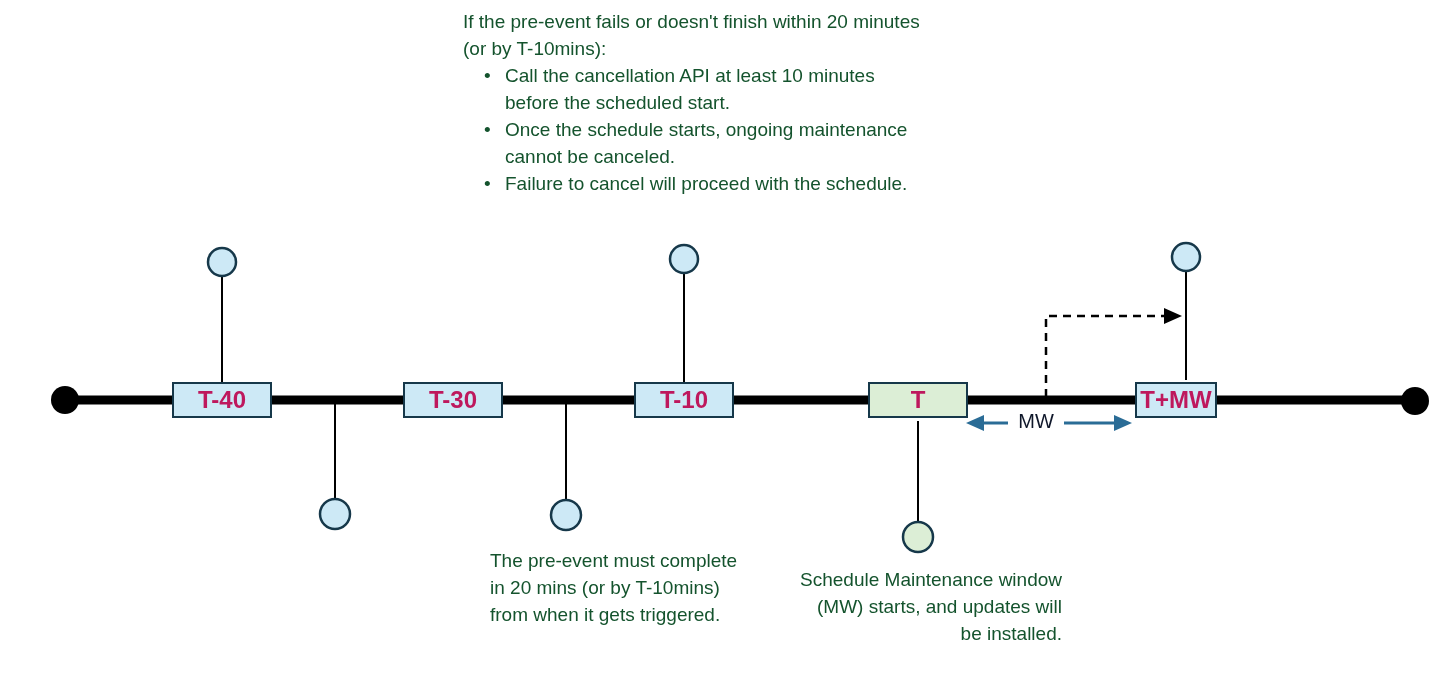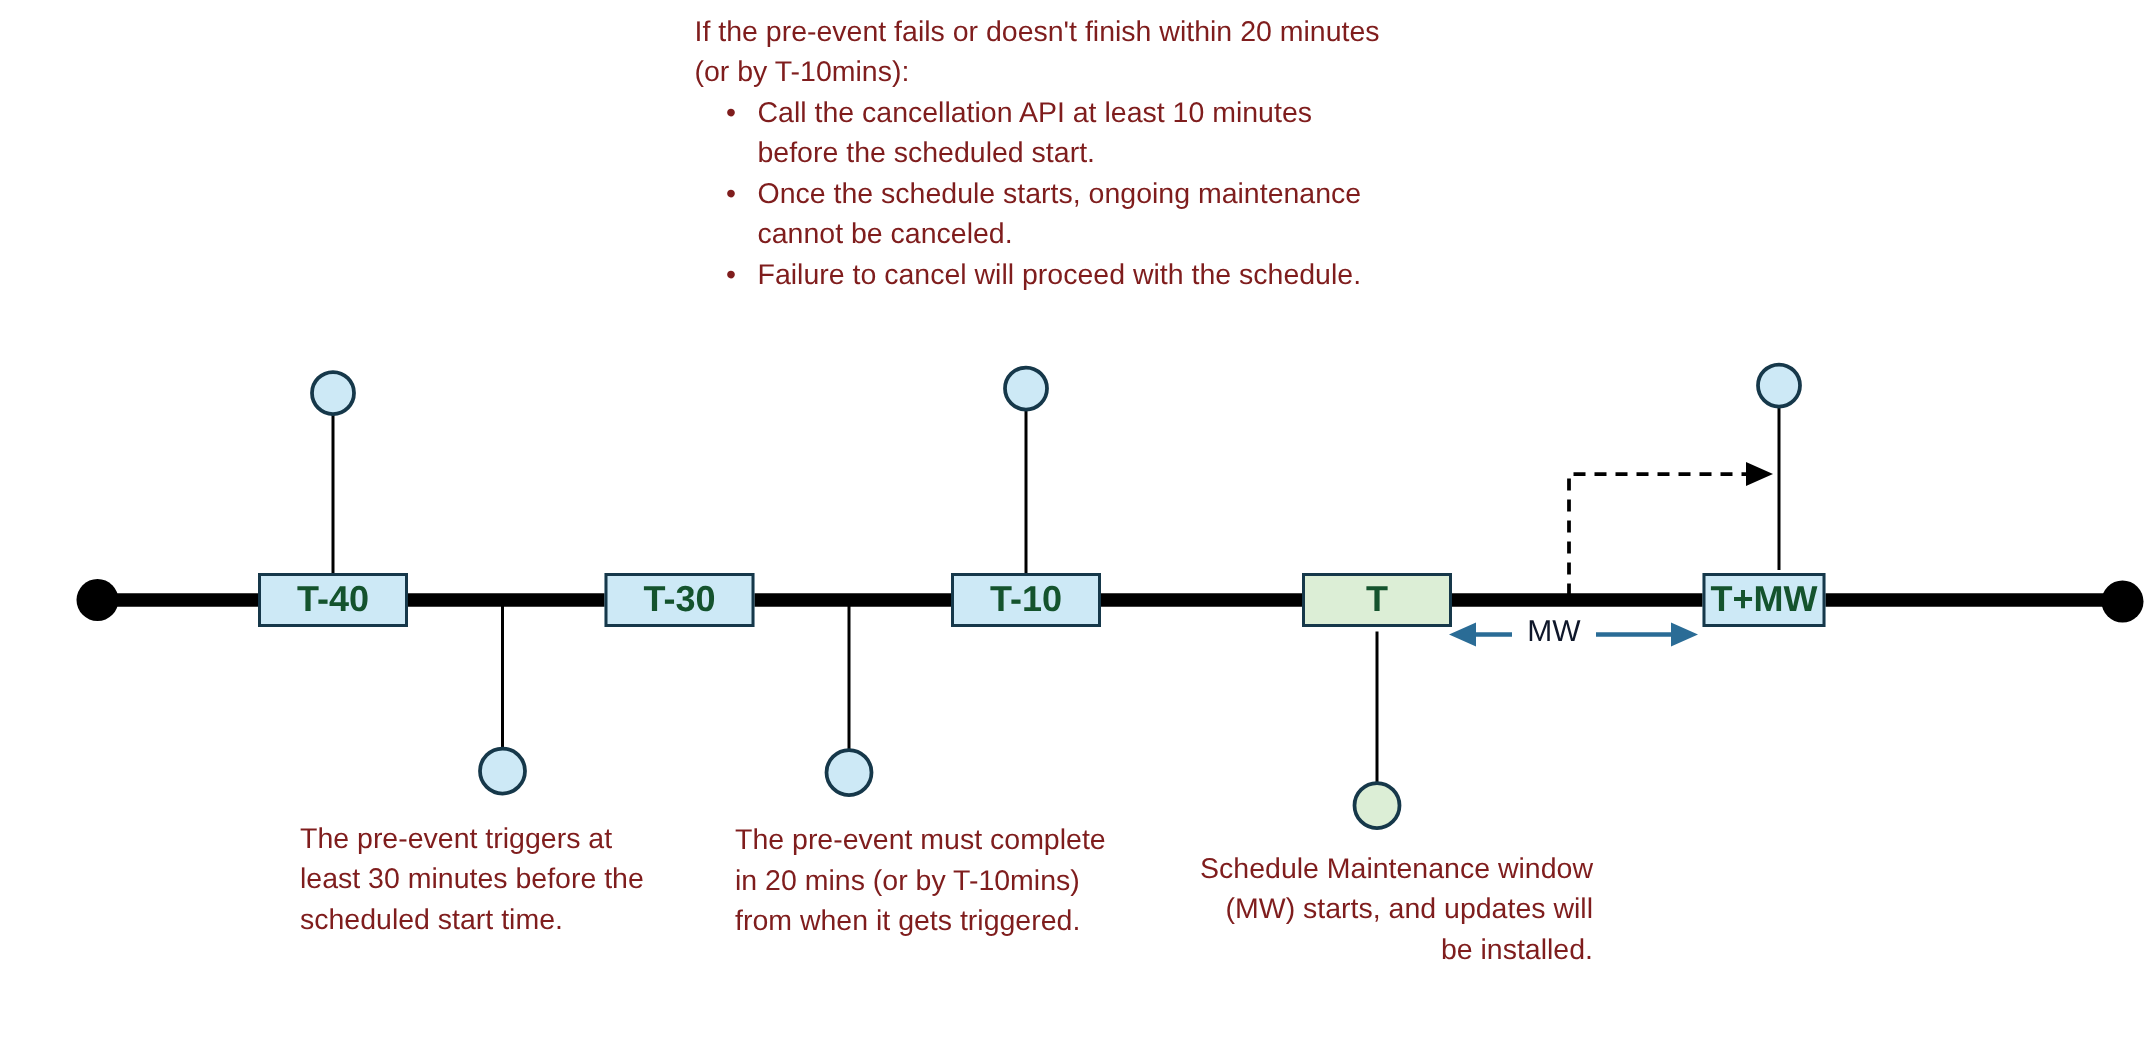--- a/index.html
+++ b/index.html
@@ -8,37 +8,37 @@
     width:1435px;height:691px;
     background:#ffffff;
     font-family:"Liberation Sans", sans-serif;
     color:#111111;
     overflow:hidden;
   }
   .note{
     position:absolute;
     font-size:19px;
     line-height:27px;
-    color:#7f1d1d;
+    color:#14532d;
   }
   .note ul{margin:0;padding:0;list-style:none;}
   .note li{position:relative;padding-left:42px;margin:0;}
   .tl-list li::before{content:"\2022";position:absolute;left:4px;}
   .tc-list li::before{content:"\2022";position:absolute;left:21px;}
   .box{
     position:absolute;
     top:382px;
     height:36px;
     width:100px;
     box-sizing:border-box;
     border:2.5px solid #16384a;
     display:flex;align-items:center;justify-content:center;
     font-weight:bold;
     font-size:24px;
-    color:#14532d;
+    color:#be185d;
     z-index:3;
   }
   .box-blue{background:#cde9f6;}
   .box-green{background:#dceed6;}
   .mw-label{
     position:absolute;
     left:1010px;top:410px;
     width:52px;
     text-align:center;
     font-weight:normal;
@@ -102,19 +102,18 @@
   <div class="note" style="left:463px;top:8px;width:462px">
     <div>If the pre-event fails or doesn't finish within 20 minutes (or by T-10mins):</div>
     <ul class="tc-list">
       <li>Call the cancellation API at least 10 minutes before the scheduled start.</li>
       <li>Once the schedule starts, ongoing maintenance cannot be canceled.</li>
       <li>Failure to cancel will proceed with the schedule.</li>
     </ul>
   </div>
 
 
-  <div class="note" style="left:200px;top:546px;width:246px">The pre-event triggers at least 30 minutes before the scheduled start time.</div>
 
   <div class="note" style="left:490px;top:547px;width:252px">The pre-event must complete in 20 mins (or by T-10mins) from when it gets triggered.</div>
 
   <div class="note centered" style="left:800px;top:566px;width:262px">Schedule Maintenance window (MW) starts, and updates will be installed.</div>
 
 </div>
 
 </body></html>

